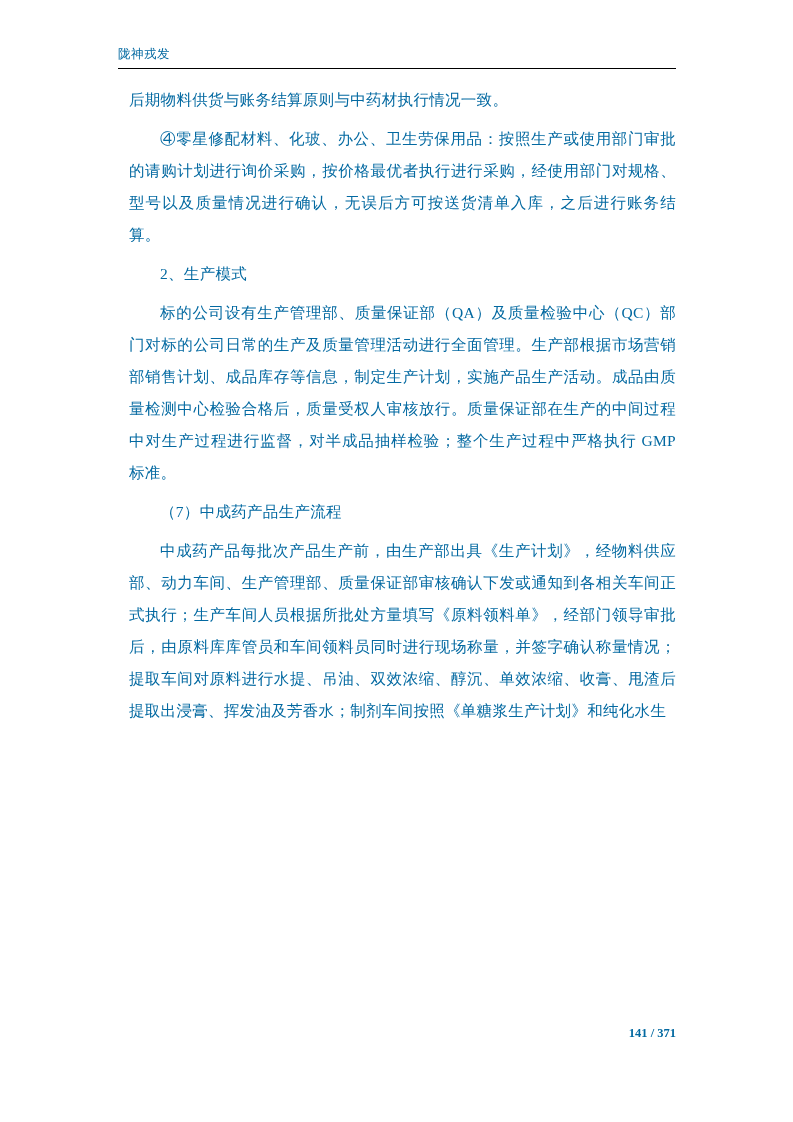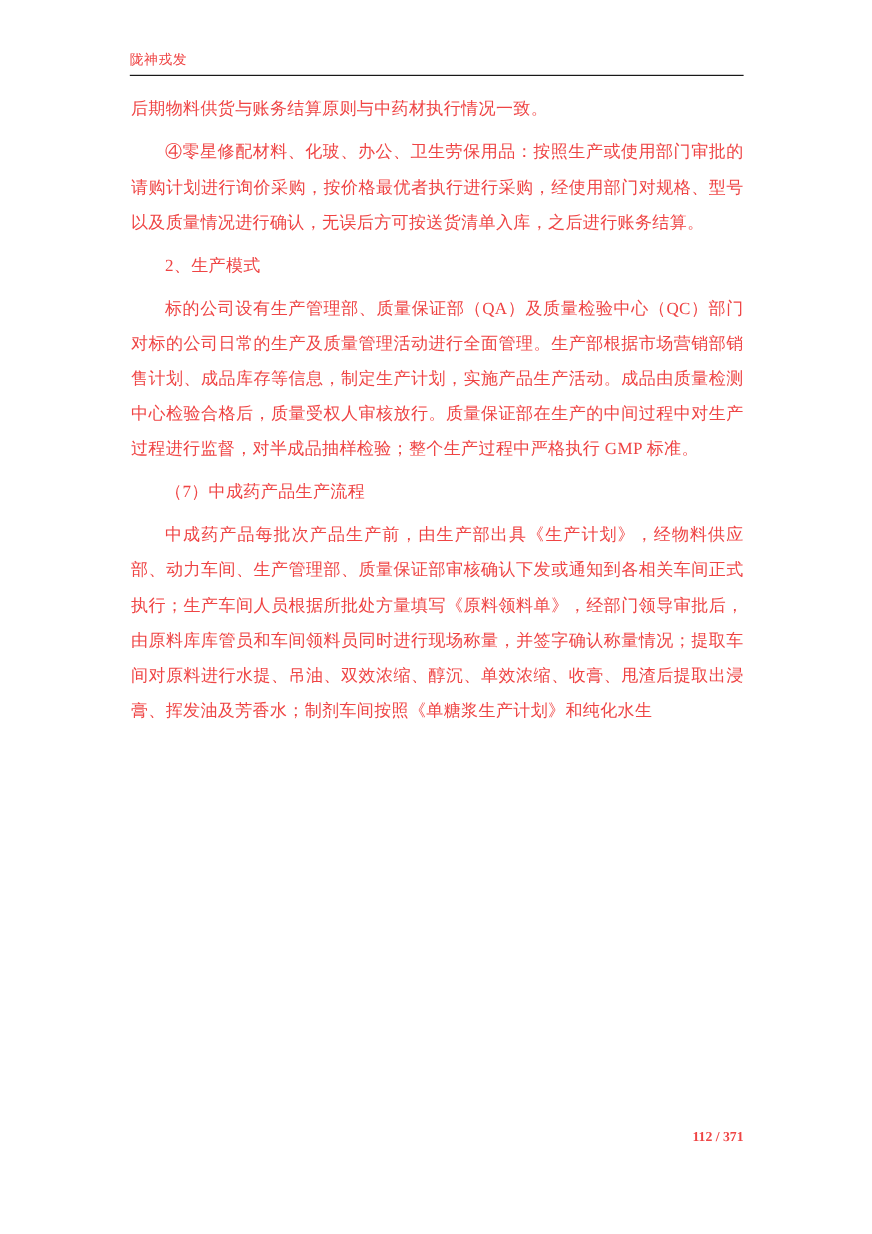--- a/index.html
+++ b/index.html
@@ -6,21 +6,21 @@
     margin: 0;
     padding: 0;
     background: #ffffff;
   }
   .page {
     position: relative;
     width: 793px;
     height: 1122px;
     background: #ffffff;
     font-family: "Liberation Serif", "DejaVu Serif", serif;
-    color: #ef4444;
+    color: #0369a1;
     overflow: hidden;
   }
   .header {
     position: absolute;
     top: 46px;
     left: 118px;
     width: 558px;
     display: flex;
     justify-content: space-between;
     align-items: flex-end;
@@ -39,21 +39,21 @@
     position: absolute;
     top: 84px;
     left: 119px;
     width: 557px;
     font-size: 15.5px;
     line-height: 32px;
     text-align: justify;
     letter-spacing: 0.3px;
   }
   .content p {
-    margin: 0 0 7px 0;
+    margin: 0 0 7px 10px;
     text-indent: 2em;
   }
   .content p.no-indent {
     text-indent: 0;
   }
   .footer {
     position: absolute;
     top: 1026px;
     left: 119px;
     width: 557px;
@@ -74,16 +74,16 @@
   <div class="content">
     <p class="no-indent">后期物料供货与账务结算原则与中药材执行情况一致。</p>
     <p>④零星修配材料、化玻、办公、卫生劳保用品：按照生产或使用部门审批的请购计划进行询价采购，按价格最优者执行进行采购，经使用部门对规格、型号以及质量情况进行确认，无误后方可按送货清单入库，之后进行账务结算。</p>
     <p>2、生产模式</p>
     <p>标的公司设有生产管理部、质量保证部（QA）及质量检验中心（QC）部门对标的公司日常的生产及质量管理活动进行全面管理。生产部根据市场营销部销售计划、成品库存等信息，制定生产计划，实施产品生产活动。成品由质量检测中心检验合格后，质量受权人审核放行。质量保证部在生产的中间过程中对生产过程进行监督，对半成品抽样检验；整个生产过程中严格执行 GMP 标准。</p>
     <p>（7）中成药产品生产流程</p>
     <p>中成药产品每批次产品生产前，由生产部出具《生产计划》，经物料供应部、动力车间、生产管理部、质量保证部审核确认下发或通知到各相关车间正式执行；生产车间人员根据所批处方量填写《原料领料单》，经部门领导审批后，由原料库库管员和车间领料员同时进行现场称量，并签字确认称量情况；提取车间对原料进行水提、吊油、双效浓缩、醇沉、单效浓缩、收膏、甩渣后提取出浸膏、挥发油及芳香水；制剂车间按照《单糖浆生产计划》和纯化水生</p>
   </div>
 
   <div class="footer">
-    <span>112 / 371</span>
+    <span>141 / 371</span>
   </div>
 
 </div>
 
 </body></html>

